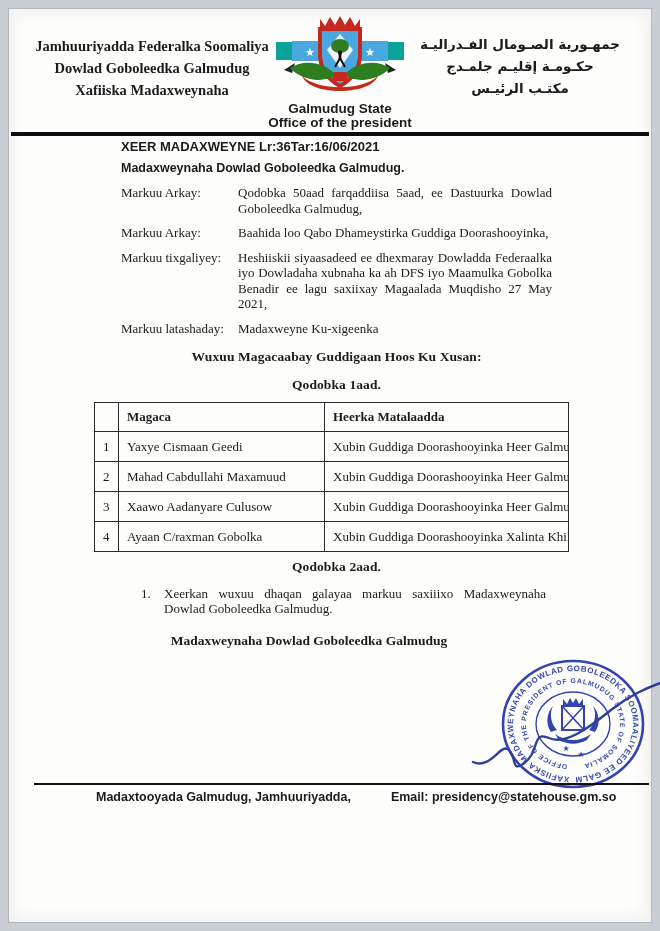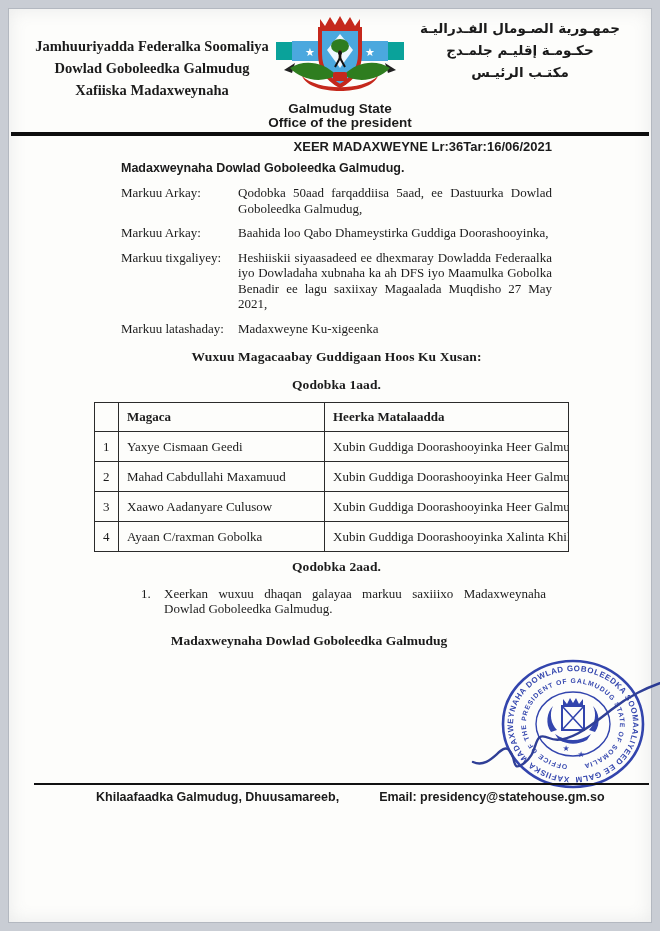--- a/index.html
+++ b/index.html
@@ -13,30 +13,30 @@
     background:#fdfdfb;border:1px solid #b3b8c0;box-sizing:border-box;
     box-shadow:inset 0 0 18px rgba(90,100,115,.12);
   }
   
   .hdr{position:relative;height:123px;border-radius:19px;}
   .hdr-left{
     position:absolute;left:16px;top:26px;width:254px;text-align:center;
     font-family:"Liberation Serif",serif;font-weight:bold;font-size:14.5px;line-height:22px;
   }
   .hdr-right{
-    position:absolute;right:10px;top:8px;width:242px;text-align:center;direction:rtl;
+    position:absolute;right:10px;top:24px;width:242px;text-align:center;direction:rtl;
     font-family:"DejaVu Sans",sans-serif;font-weight:bold;font-size:13.5px;line-height:22px;
   }
   .hdr-emblem{position:absolute;left:258px;top:5px;width:146px;text-align:center;}
   .hdr-emblem svg{display:block;margin:0 auto;}
   .emb-cap{font-family:"Liberation Sans",sans-serif;font-weight:bold;font-size:13.5px;line-height:14px;}
   .rule-thick{height:4px;background:#0d0d0d;margin:0 2px;}
   
   .ref-row{
-    display:flex;justify-content:flex-end;margin:3px 99px 0 112px;
+    display:flex;justify-content:flex-start;margin:3px 99px 0 112px;
     font-family:"Liberation Sans",sans-serif;font-weight:bold;font-size:13px;
   }
   
   .doc-body{padding:0 99px 0 112px;font-size:13px;line-height:15.5px;}
   .subject{
     margin-top:12px;font-family:"Liberation Sans",sans-serif;font-weight:bold;
     font-size:12.5px;line-height:16px;letter-spacing:-.2px;
   }
   .addressee{
     margin-top:6px;font-family:"Liberation Sans",sans-serif;font-weight:bold;
@@ -234,17 +234,17 @@
         <text x="95" y="97" font-size="8" text-anchor="middle" stroke="none">★</text>
         <text x="110" y="103" font-size="8" text-anchor="middle" stroke="none">★</text>
       </g>
 
       <path d="M2,108 C20,116 30,88 38,96 C46,104 40,118 52,110 C70,98 60,76 78,84 C96,92 122,70 140,56 C158,42 174,34 198,26" fill="none" stroke="#20318f" stroke-width="2.4" stroke-linecap="round"></path>
     </svg>
   </div>
 
   <div class="footer-rule"></div>
   <div class="footer-line">
-    <span>Khilaafaadka Galmudug,  Dhuusamareeb,</span>
+    <span>Madaxtooyada Galmudug,  Jamhuuriyadda,</span>
     <span>Email: presidency@statehouse.gm.so</span>
   </div>
 
 </div>
 
 </body></html>

